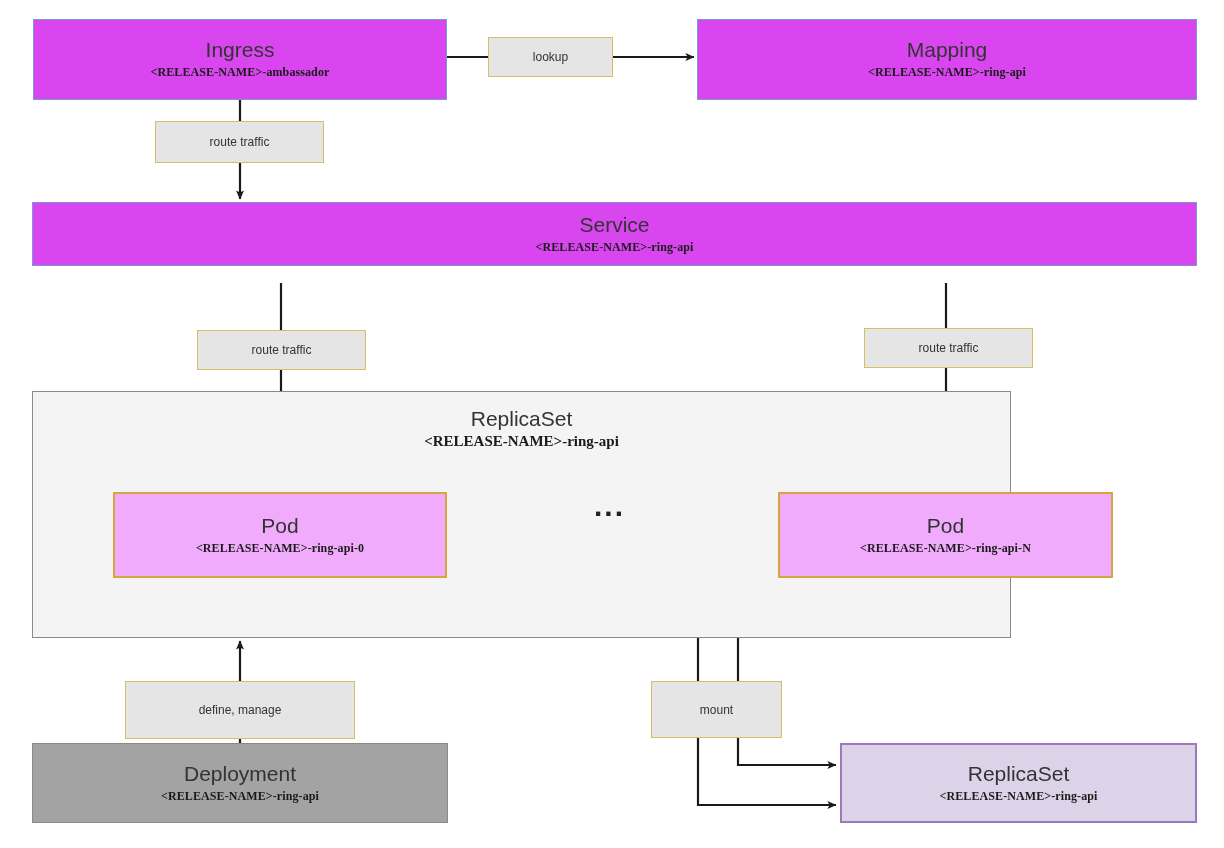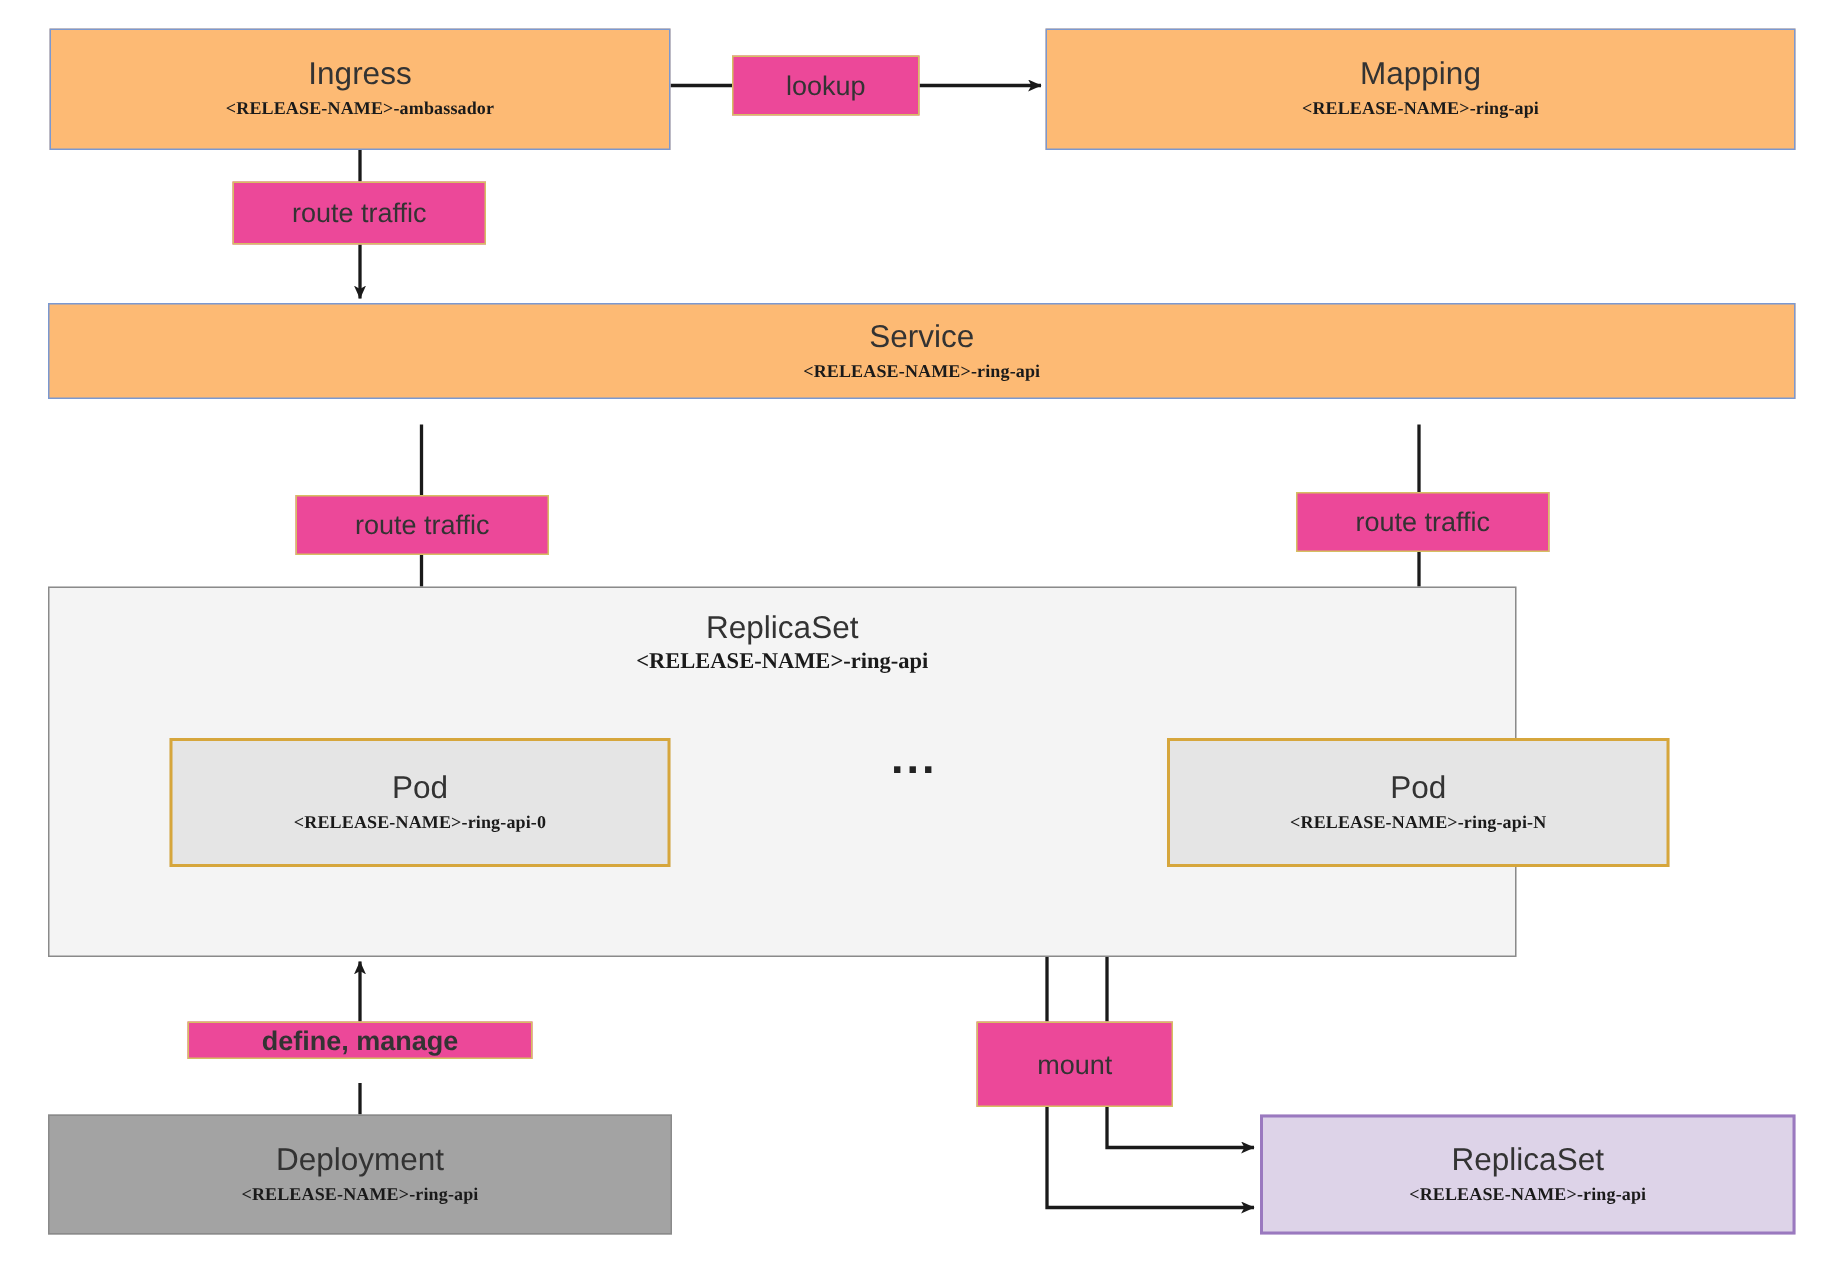--- a/index.html
+++ b/index.html
@@ -50,23 +50,23 @@
     font-size: 12px;
     line-height: 19px;
     color: #1a1a1a;
     font-family: "Liberation Serif", serif;
     font-weight: bold;
     letter-spacing: 0.1px;
     margin-top: 1px;
   }
 
   
-  .blue  { background: #fdba74; border-color: #7a98d1; }
+  .blue  { background: #d946ef; border-color: #7a98d1; }
   .gray  { background: #a3a3a3; border-color: #8a8a8a; }
-  .peach { background: #e5e5e5; border-color: #d6a63c; }
+  .peach { background: #f0abfc; border-color: #d6a63c; }
   .purple{ background: #ddd3e8; border-color: #9a79bf; }
 
   
   .container-node {
     position: absolute;
     box-sizing: border-box;
     background: #f4f4f4;
     border: 1px solid #8a8a8a;
   }
   .container-label {
@@ -86,26 +86,26 @@
     color: #1a1a1a;
     font-family: "Liberation Serif", serif;
     font-weight: bold;
     margin-top: 1px;
   }
 
   
   .edge-label {
     position: absolute;
     box-sizing: border-box;
-    background: #ec4899;
+    background: #e5e5e5;
     border: 1px solid #d6bf62;
     display: flex;
     align-items: center;
     justify-content: center;
-    font-size: 18px;
+    font-size: 12px;
     line-height: 22px;
     color: #333333;
     white-space: nowrap;
     font-family: "Liberation Sans", sans-serif;
   }
 
   
   .ellipsis {
     position: absolute;
     font-size: 30px;
@@ -202,17 +202,17 @@
   </div>
 
   <div class="edge-label" style="left:488px; top:37px; width:125px; height:40px;">lookup</div>
 
   <div class="edge-label" style="left:155px; top:121px; width:169px; height:42px;">route traffic</div>
 
   <div class="edge-label" style="left:197px; top:330px; width:169px; height:40px;">route traffic</div>
 
   <div class="edge-label" style="left:864px; top:328px; width:169px; height:40px;">route traffic</div>
 
-  <div class="edge-label" style="left:125px; top:681px; width:230px; height:25px;font-weight:bold;">define, manage</div>
+  <div class="edge-label" style="left:125px; top:681px; width:230px; height:58px;">define, manage</div>
 
   <div class="edge-label" style="left:651px; top:681px; width:131px; height:57px;">mount</div>
 
 </div>
 
 </body></html>

